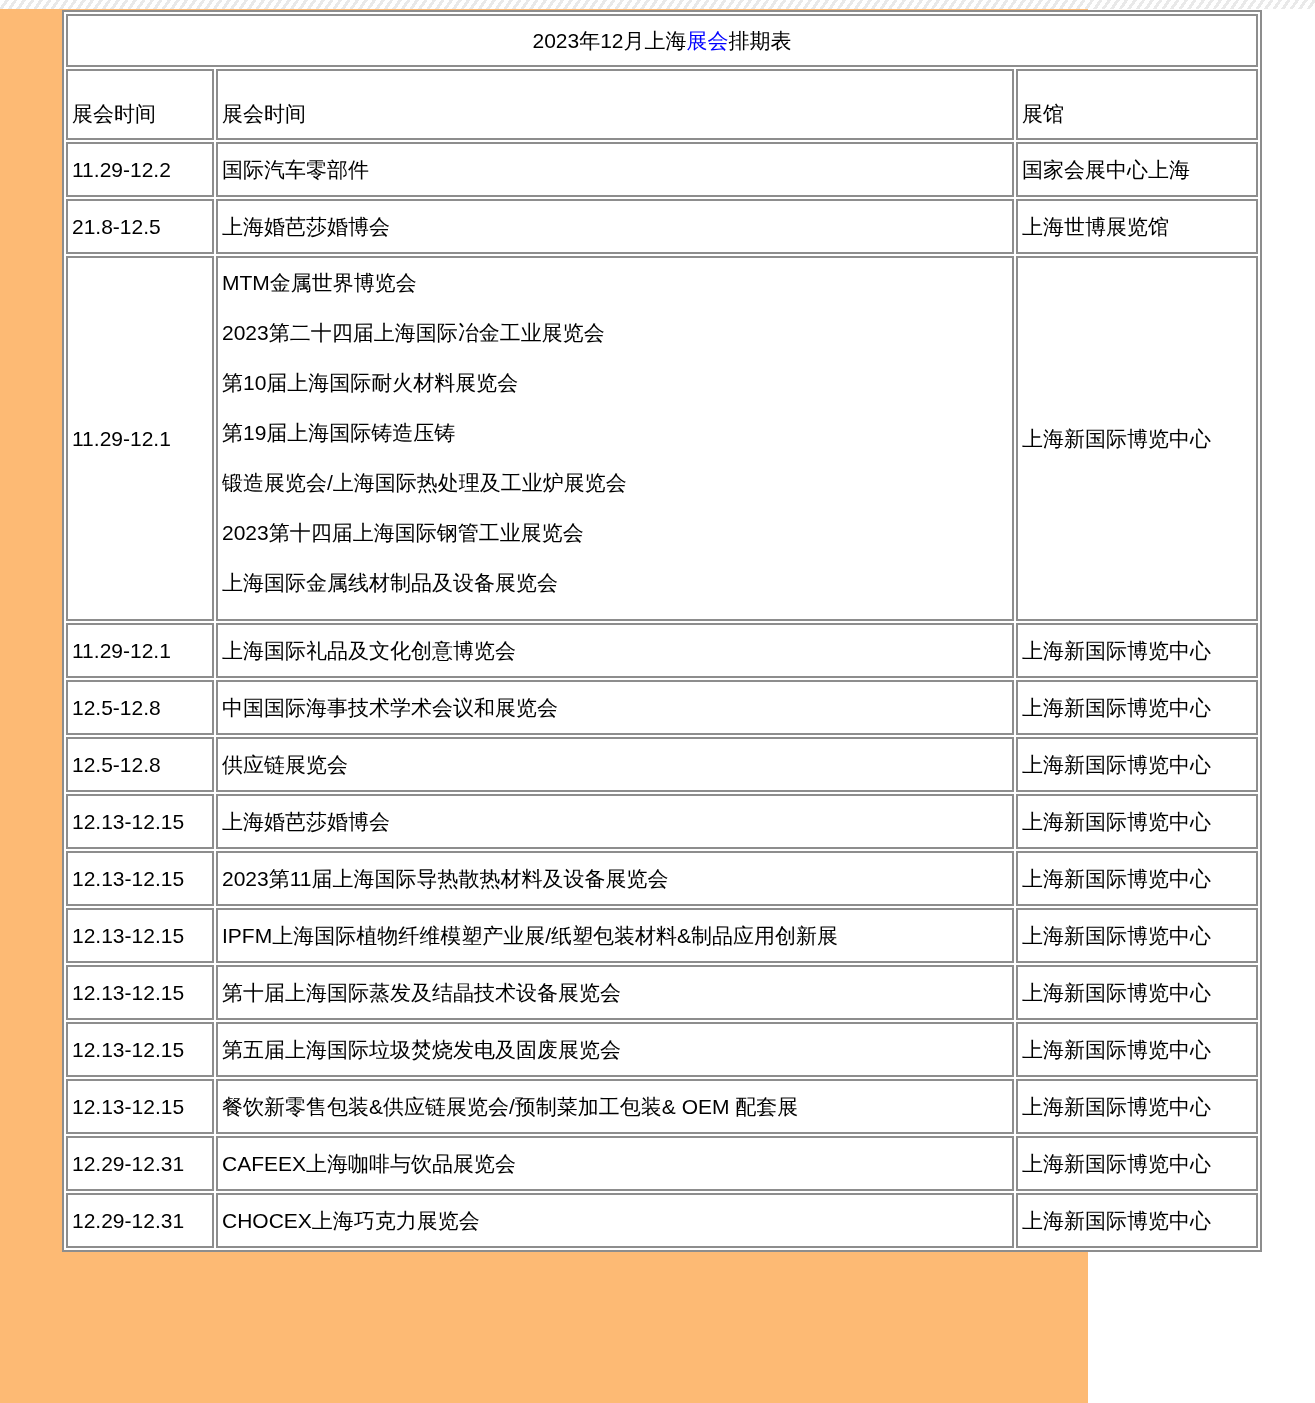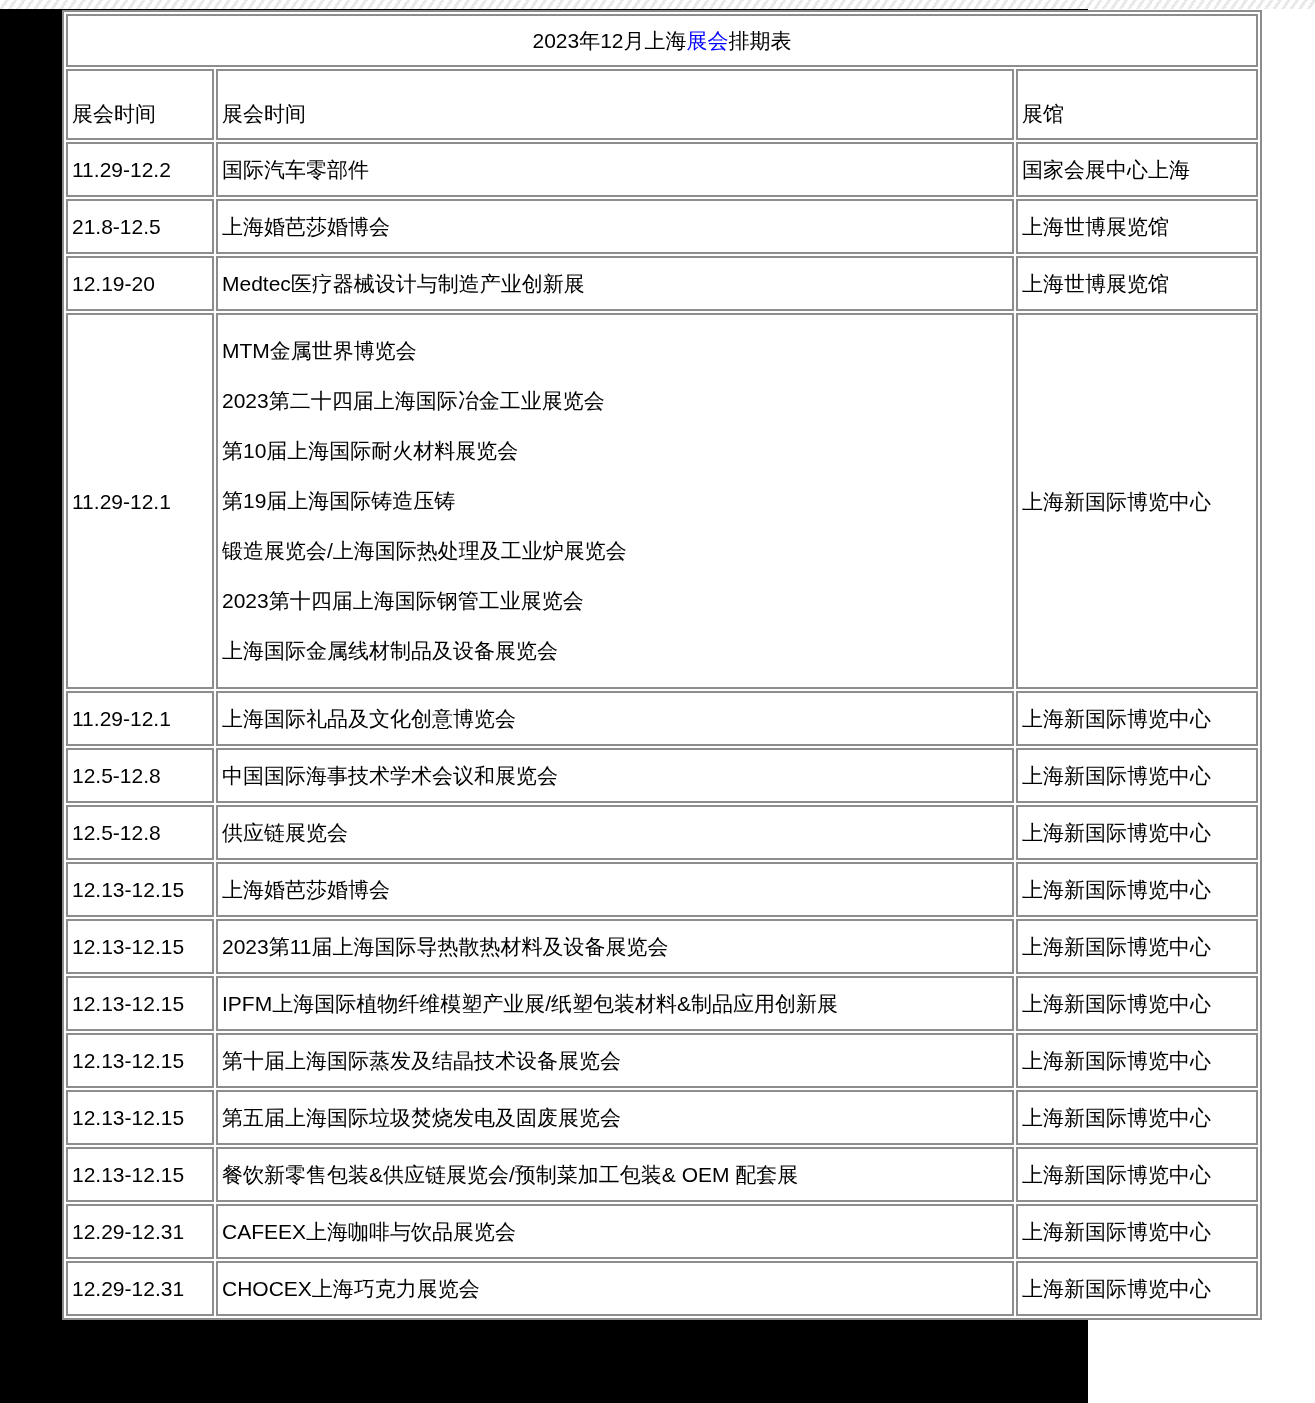--- a/index.html
+++ b/index.html
@@ -8,21 +8,21 @@
     background: #ffffff;
     width: 1315px;
     height: 1403px;
     overflow: hidden;
     font-family: "Liberation Sans", "DejaVu Sans", sans-serif;
   }
   .page {
     position: relative;
     width: 1088px;
     height: 1403px;
-    background: #000000;
+    background: #fdba74;
   }
   .stripe-band {
     position: absolute;
     top: 0;
     left: 0;
     width: 1315px;
     height: 9px;
     background: repeating-linear-gradient(
       -55deg,
       #ffffff 0px, #ffffff 4px,
@@ -60,21 +60,21 @@
   .schedule td.title-cell a {
     color: #0000ff;
     text-decoration: none;
     cursor: pointer;
   }
   .schedule th {
     padding: 29px 3px 11px 4px;
   }
   .schedule td.name-cell.multi {
     white-space: normal;
-    padding-top: 11px;
+    padding-top: 0;
     padding-bottom: 11px;
     margin-top: 14px;
   }
   .schedule td.name-cell.multi p {
     margin: 0;
     line-height: 50px;
     white-space: nowrap;
   }
   col.c-time  { width: 148px; }
   col.c-name  { width: 798px; }
@@ -108,25 +108,20 @@
       <td class="name-cell">国际汽车零部件</td>
       <td class="venue-cell">国家会展中心上海</td>
     </tr>
 
     <tr>
       <td class="time-cell">21.8-12.5</td>
       <td class="name-cell">上海婚芭莎婚博会</td>
       <td class="venue-cell">上海世博展览馆</td>
     </tr>
 
-    <tr>
-      <td class="time-cell">12.19-20</td>
-      <td class="name-cell">Medtec医疗器械设计与制造产业创新展</td>
-      <td class="venue-cell">上海世博展览馆</td>
-    </tr>
 
     <tr>
       <td class="time-cell">11.29-12.1</td>
       <td class="name-cell multi">
             <p>MTM金属世界博览会</p>
             <p>2023第二十四届上海国际冶金工业展览会</p>
             <p>第10届上海国际耐火材料展览会</p>
             <p>第19届上海国际铸造压铸</p>
             <p>锻造展览会/上海国际热处理及工业炉展览会</p>
             <p>2023第十四届上海国际钢管工业展览会</p>

